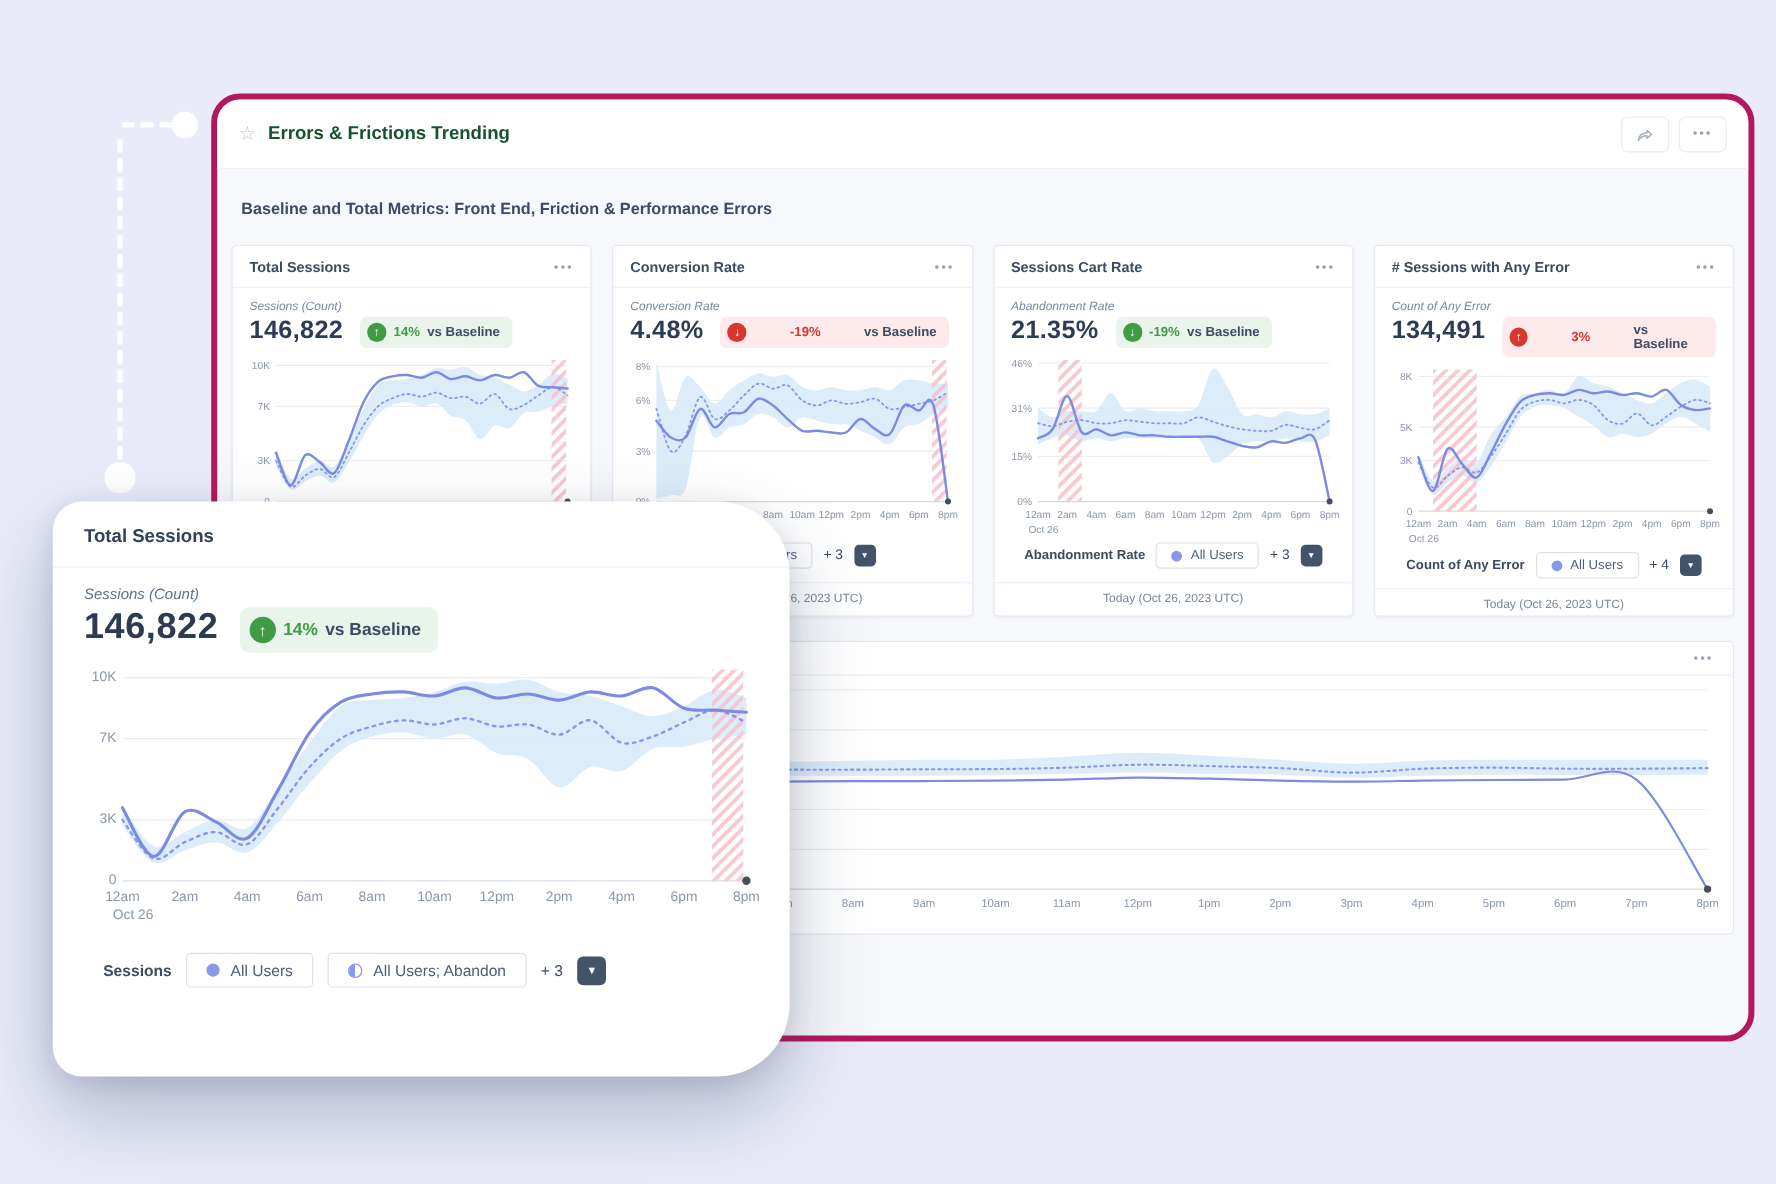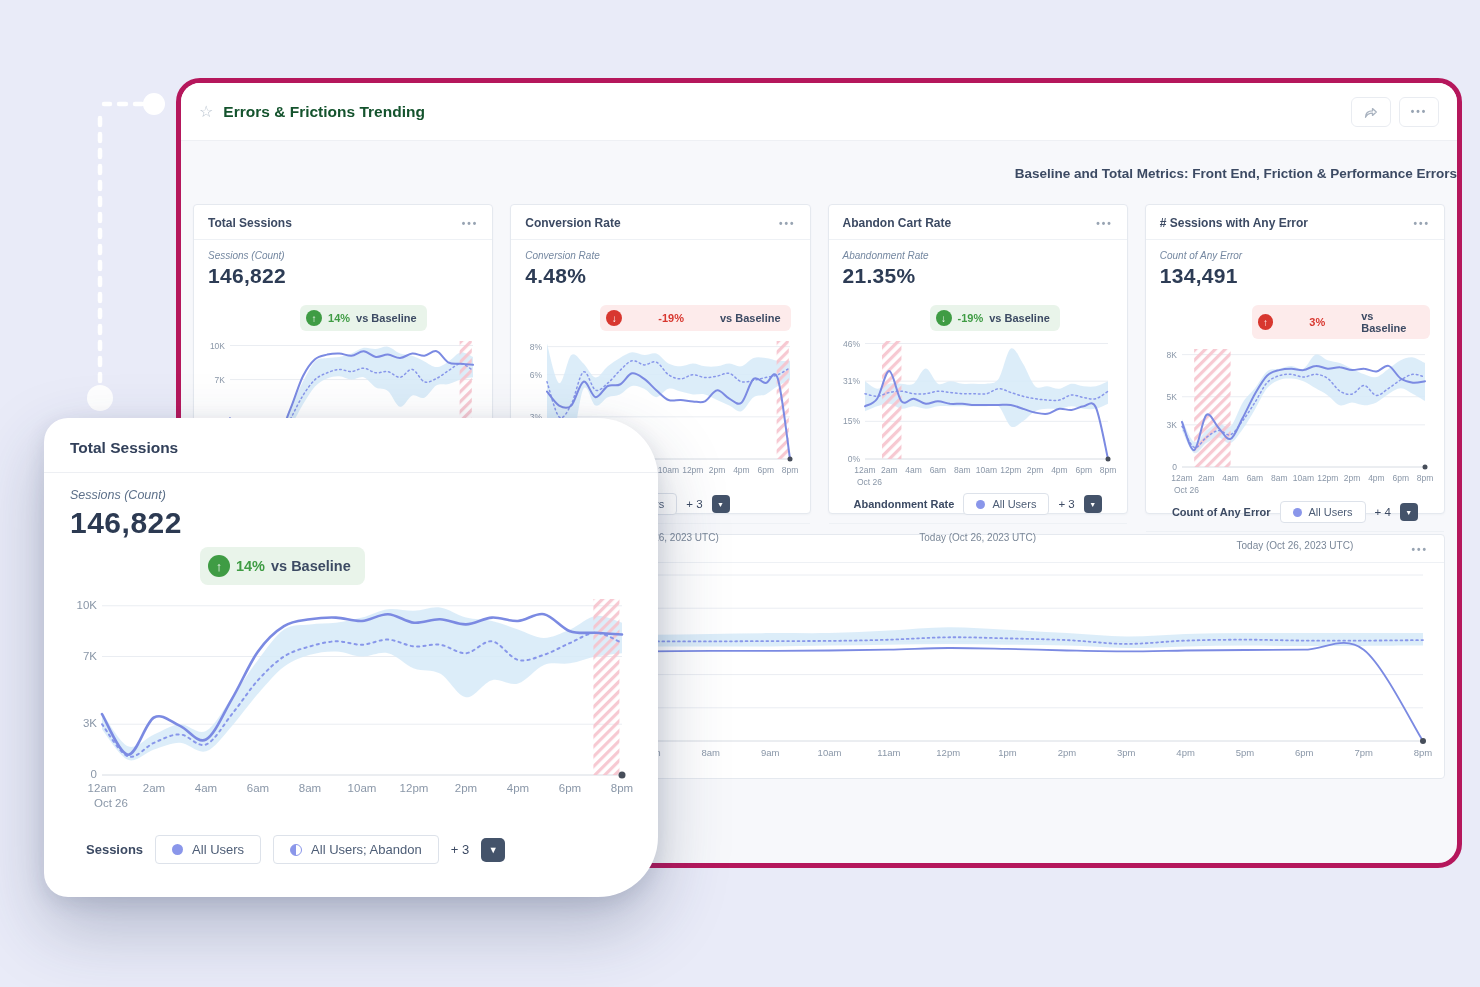--- a/index.html
+++ b/index.html
@@ -16,34 +16,34 @@
 
   .db-header { height:58px; background:#fff; display:flex; align-items:center; padding:0 18px;
     border-bottom:1px solid #eef0f4; }
   .star { color:#b9c3cf; font-size:16px; margin-right:10px; cursor:pointer; }
   .db-title { font-size:15.5px; font-weight:bold; color:#14532d; }
   .hd-actions { margin-left:auto; display:flex; gap:8px; }
   .hd-btn { width:40px; height:30px; border:1px solid #e9ecf1; border-radius:6px; background:#fff;
     display:flex; align-items:center; justify-content:center; color:#a9b3c0; cursor:pointer; }
   .dots { color:#97a3b2; letter-spacing:2px; font-size:10px; font-weight:bold; cursor:pointer; }
 
-  .section-title { margin:25px 0 23px 20px; font-size:13.5px; font-weight:bold; color:#3c4a63;text-align:right; }
+  .section-title { margin:25px 0 23px 20px; font-size:13.5px; font-weight:bold; color:#3c4a63; }
 
   .cards-row { display:flex; gap:17px; margin:0 12px; }
   .card { flex:1; height:310px; background:#fff; border:1px solid #e5e9ef; border-radius:4px;
     display:flex; flex-direction:column; box-shadow:0 1px 2px rgba(60,74,99,.04); }
   .card-hd { display:flex; justify-content:space-between; align-items:center; padding:11px 14px 9px;
     border-bottom:1px solid #eef1f5; }
   .card-title { font-size:12px; font-weight:bold; color:#3c4a63; }
   .metric { padding:10px 14px 0; }
   .metric-label { font-size:10px; color:#7588a1; margin-bottom:3px;font-style:italic; }
   .metric-row { display:flex; align-items:flex-start; gap:14px; }
   .metric-value { font-size:21px; font-weight:bold; color:#2d3c55; letter-spacing:.3px; }
   .badge { display:inline-flex; align-items:center; gap:6px; padding:5px 10px 5px 6px; border-radius:6px;
-    font-size:11px;margin-top:41px; }
+    font-size:11px; }
   .badge.pos { background:#e9f4ea; } .badge.neg { background:#fdebeb;gap:36px; }
   .arrow-circle { width:16px; height:16px; border-radius:50%; display:flex; align-items:center;
     justify-content:center; color:#fff; font-size:10px; font-weight:bold; }
   .badge.pos .arrow-circle { background:#3f9c44; } .badge.neg .arrow-circle { background:#d8372f; }
   .badge .pct { font-weight:bold; } .badge.pos .pct { color:#3f9c44; } .badge.neg .pct { color:#d8372f; }
   .badge .sfx { color:#3c4a63; font-weight:600; }
   .dir-up .arrow-glyph::before { content:"↑"; } .dir-down .arrow-glyph::before { content:"↓"; }
   .chart-wrap { padding:2px 6px 0; }
   .legend { display:flex; align-items:center; justify-content:center; gap:9px; font-size:11px;
     color:#3c4a63; padding:2px 4px 8px; }
@@ -238,21 +238,21 @@
           <span>All Users</span>
         </span>
         <span class="more">+ 3</span>
         <span class="dd">▼</span>
       </div>
       <div class="card-foot">Today (Oct 26, 2023 UTC)</div>
     </div>
 
     <div class="card">
       <div class="card-hd">
-        <span class="card-title">Abandon Cart Rate</span>
+        <span class="card-title">Sessions Cart Rate</span>
         <span class="dots">•••</span>
       </div>
       <div class="metric">
         <div class="metric-label">Abandonment Rate</div>
         <div class="metric-row">
           <span class="metric-value">21.35%</span>
           <span class="badge pos dir-down">
             <span class="arrow-circle">
                 <span class="arrow-glyph"></span>
               </span>

